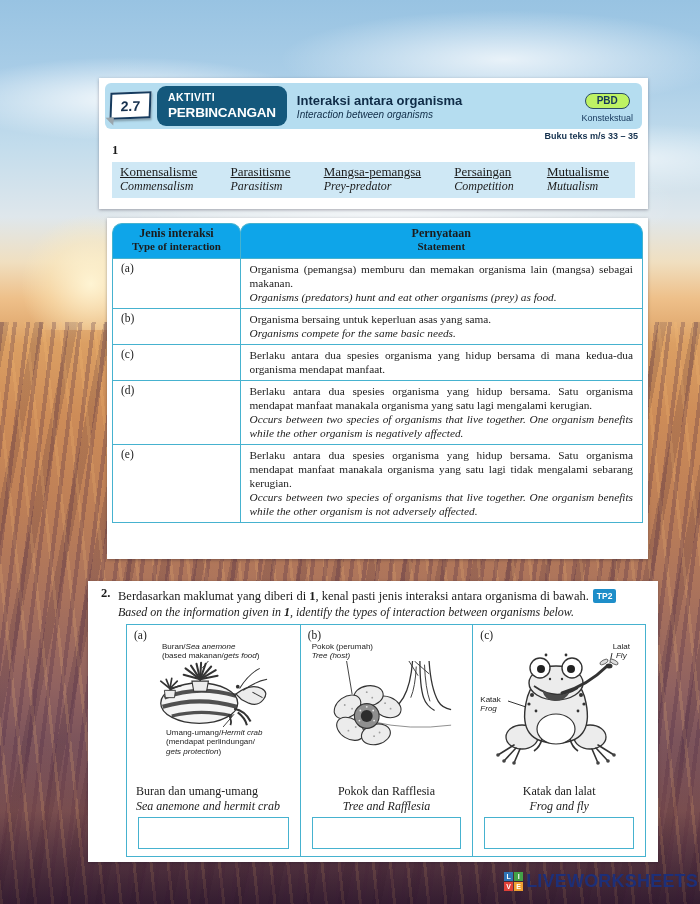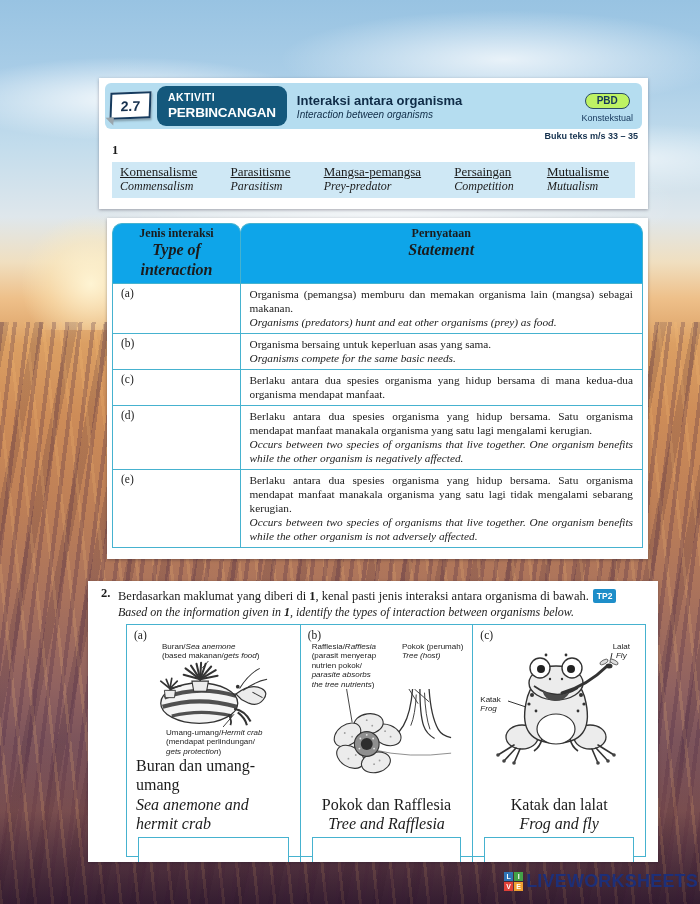--- a/index.html
+++ b/index.html
@@ -68,21 +68,21 @@
               padding:3px 26px 4px 8px; }
   .wb-item { line-height:1.15; }
   .wb-item .ms { font-size:13px;text-decoration:underline; }
   .wb-item .en { font-style:italic; font-size:12px; }
 
   
   .thead { display:flex; }
   .th { background:#0ea5e9; border:1.5px solid #46b2cf; border-bottom:none;
         border-radius:10px 10px 0 0; text-align:center; padding:2px 4px 4px; line-height:1.2; }
   .th .ms { font-weight:700; font-size:12px; }
-  .th .en { font-weight:700; font-style:italic; font-size:16px; }
+  .th .en { font-weight:700; font-size:11px; }
   .th1 { width:129px; flex:none; margin-right:-1.5px; }
   .th2 { flex:1; }
   .tbody { border:1.5px solid #46b2cf; }
   .trow { display:flex; border-top:1.5px solid #46b2cf; }
   .trow:first-child { border-top:none; }
   .td1 { width:127.5px; flex:none; border-right:1.5px solid #46b2cf;
          padding:3px 8px; font-size:11.5px; }
   .td2 { flex:1; padding:3px 9px 4px; font-size:11.3px; line-height:1.24; text-align:justify; }
   .td2 .en { font-style:italic; display:block; text-align:justify; }
 
@@ -94,21 +94,21 @@
   .panel:first-child { border-left:none; }
   .plabel { font-size:11.5px; flex:none; }
   .fig { position:relative; flex:1; }
   .anno { font:400 8px "Liberation Sans", sans-serif; color:#222; line-height:1.18; }
   .anno-a-top { margin:1px 0 0 28px; }
   .anno-a-bottom { margin:1px 0 0 32px; }
   .annos-b { display:flex; justify-content:space-between; padding:1px 2px 0 4px; }
   .anno-c-frog { position:absolute; left:0; top:54px; }
   .anno-c-fly { position:absolute; right:8px; top:1px; text-align:center; }
   .illus { display:block; margin:0 auto; }
-  .caption { margin-top:auto; font-size:16px; line-height:1.2; padding:0 2px; }
+  .caption { margin-top:auto; font-size:12px; line-height:1.2; padding:0 2px; }
   .caption .en { font-style:italic; }
   .panel-b .caption, .panel-c .caption { text-align:center; }
   .answer-box { flex:none; height:32px; border:1.5px solid #46b2cf; margin:4px 4px 0; background:#fff; }
 
   
   .watermark { position:absolute; top:871px; right:2px; display:flex; align-items:center; }
   .lw-grid { display:grid; grid-template-columns:9px 9px; grid-auto-rows:9px; gap:1px; margin-right:3px; }
   .lw-sq { display:flex; align-items:center; justify-content:center;
            color:#fff; font:700 7px "Liberation Sans", sans-serif; }
   .sq0 { background:#2e74b5; } .sq1 { background:#43a047; }
@@ -280,21 +280,20 @@
           <span class="ms">Buran dan umang-umang</span><br>
           <span class="en">Sea anemone and hermit crab</span>
         </div>
         <div class="answer-box"></div>
       </div>
 
       <div class="panel panel-b">
         <div class="plabel">(b)</div>
         <div class="fig">
           <div class="annos-b">
-            <div class="anno"><span>Rafflesia/</span><span style="font-style: italic;">Rafflesia</span><br><span>(parasit menyerap</span><br><span>nutrien pokok/</span><br><span style="font-style: italic;">parasite absorbs</span><br><span style="font-style: italic;">the tree nutrients</span><span>)</span></div>
             <div class="anno"><span>Pokok (perumah)</span><br><span style="font-style: italic;">Tree (host)</span></div>
           </div>
           <svg class="illus" width="146" height="88" viewBox="0 0 150 96">
             <line class="ln" x1="32" y1="0" x2="38" y2="36" stroke-width="1"></line>
             <line class="ln" x1="100" y1="0" x2="110" y2="16" stroke-width="1"></line>
             <line class="ln" x1="106" y1="0" x2="122" y2="14" stroke-width="1"></line>
             <path class="ln" d="M104 0 q-2 26 -10 40 q-8 14 -24 18" stroke-width="1.4"></path>
             <path class="ln" d="M112 0 q0 28 4 40 q3 9 12 14" stroke-width="1.4"></path>
             <path class="ln" d="M122 0 q2 30 10 44 q4 7 14 9" stroke-width="1.4"></path>
             <path class="ln" d="M108 6 q-1 22 -6 34" stroke-width="1"></path>

